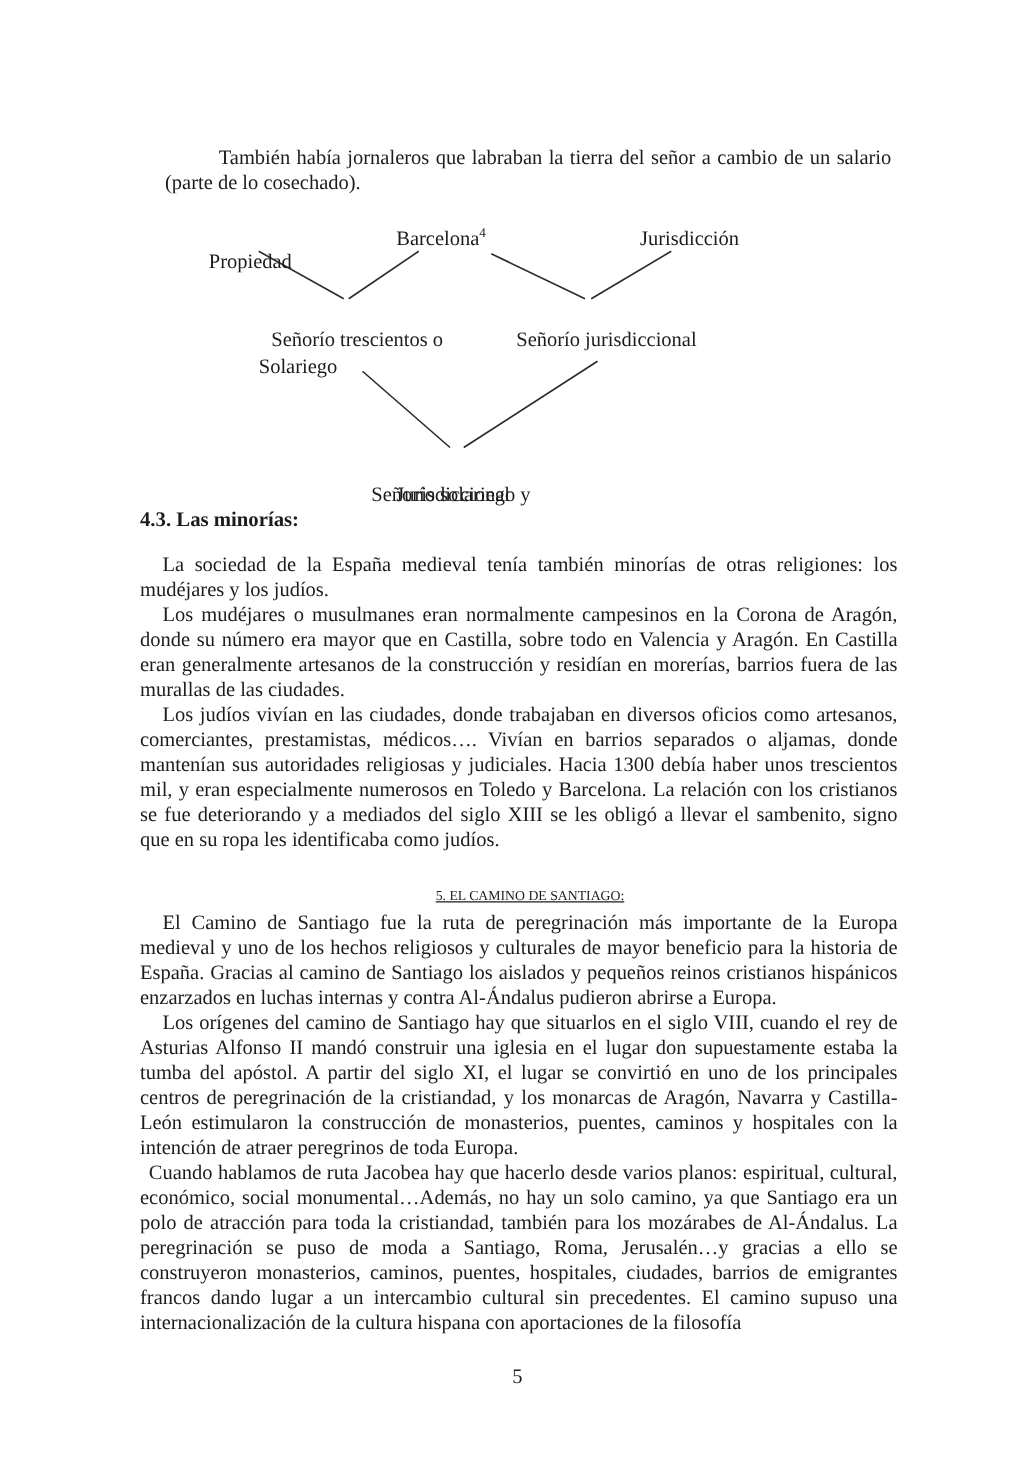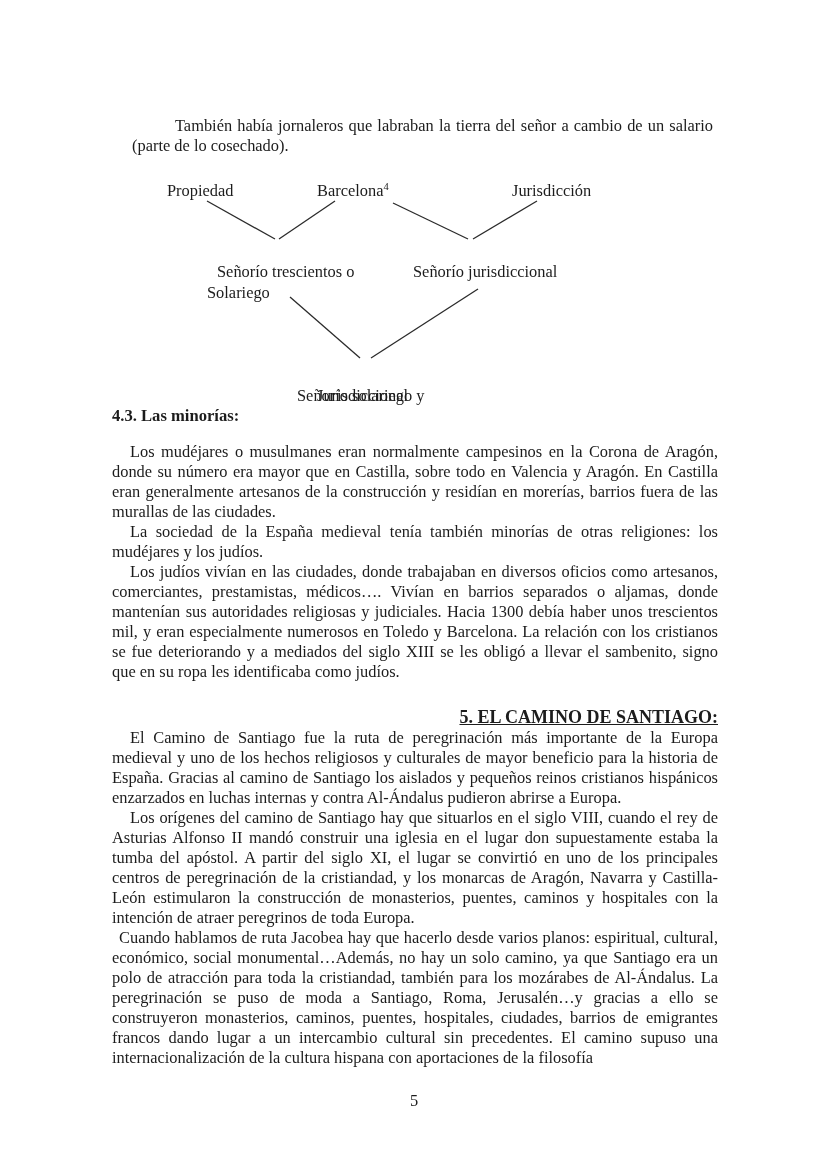--- a/index.html
+++ b/index.html
@@ -64,26 +64,26 @@
     text-align: justify;
   }
   .bodyblock p {
     margin: 0;
     text-indent: 18px;
   }
   .bodyblock p.small-indent {
     text-indent: 7px;
   }
   .camino-heading {
-    font-size: 18px;
-    font-weight: bold;
+    font-size: 11px;
+    font-weight: normal;
     text-decoration: underline;
     line-height: 22px;
     text-indent: 0;
-    text-align: right;
+    text-align: center;
   }
   .page-number {
     position: absolute;
     left: 0;
     top: 1091px;
     width: 828px;
     text-align: center;
     font-size: 16.4px;
     line-height: 20px;
   }
@@ -98,37 +98,37 @@
   <div>
     <svg class="diagram-lines" viewBox="0 0 828 420" xmlns="http://www.w3.org/2000/svg">
       <line x1="207" y1="201" x2="275" y2="239"></line>
       <line x1="335" y1="201" x2="279" y2="239"></line>
       <line x1="393" y1="203" x2="468" y2="239"></line>
       <line x1="537" y1="201" x2="473" y2="239"></line>
       <line x1="290" y1="297" x2="360" y2="358"></line>
       <line x1="478" y1="289" x2="371" y2="358"></line>
     </svg>
 
-    <span class="dlabel" style="left:167px; top:182px;">Propiedad</span>
+    <span class="dlabel" style="left:167px; top:200px;">Propiedad</span>
     <span class="dlabel" style="left:317px; top:182px;"><span>Barcelona</span><sup>4</sup></span>
     <span class="dlabel" style="left:512px; top:182px;">Jurisdicción</span>
 
     <span class="dlabel" style="left:217px; top:263px;">Señorío trescientos o</span>
     <span class="dlabel" style="left:207px; top:284px;">Solariego</span>
     <span class="dlabel" style="left:413px; top:263px;">Señorío jurisdiccional</span>
 
     <span class="dlabel" style="left:297px; top:366px;margin-top:21px;">Señorío solariego y</span>
     <span class="dlabel" style="left:317px; top:387px;font-family:Liberation Serif, serif;">Jurisdiccional</span>
   </div>
 
   <div class="heading" style="top:406px;">4.3. Las minorías:</div>
 
   <div class="bodyblock" style="top:442px;">
+    <p>La sociedad de la España medieval tenía también minorías de otras religiones: los mudéjares y los judíos.</p>
     <p>Los mudéjares o musulmanes eran normalmente campesinos en la Corona de Aragón, donde su número era mayor que en Castilla, sobre todo en Valencia y Aragón. En Castilla eran generalmente artesanos de la construcción y residían en morerías, barrios fuera de las murallas de las ciudades.</p>
-    <p>La sociedad de la España medieval tenía también minorías de otras religiones: los mudéjares y los judíos.</p>
     <p>Los judíos vivían en las ciudades, donde trabajaban en diversos oficios como artesanos, comerciantes, prestamistas, médicos…. Vivían en barrios separados o aljamas, donde mantenían sus autoridades religiosas y judiciales. Hacia 1300 debía haber unos trescientos mil, y eran especialmente numerosos en Toledo y Barcelona. La relación con los cristianos se fue deteriorando y a mediados del siglo XIII se les obligó a llevar el sambenito, signo que en su ropa les identificaba como judíos.</p>
   </div>
 
   <div class="bodyblock" style="top:706px;">
     <p class="camino-heading">5. EL CAMINO DE SANTIAGO:</p>
     <p>El Camino de Santiago fue la ruta de peregrinación más importante de la Europa medieval y uno de los hechos religiosos y culturales de mayor beneficio para la historia de España. Gracias al camino de Santiago los aislados y pequeños reinos cristianos hispánicos enzarzados en luchas internas y contra Al-Ándalus pudieron abrirse a Europa.</p>
     <p>Los orígenes del camino de Santiago hay que situarlos en el siglo VIII, cuando el rey de Asturias Alfonso II mandó construir una iglesia en el lugar don supuestamente estaba la tumba del  apóstol. A partir del siglo XI, el lugar se convirtió en uno de los principales centros de peregrinación de la cristiandad, y los monarcas de Aragón, Navarra y Castilla-León estimularon la construcción de monasterios, puentes, caminos y hospitales  con la intención de atraer peregrinos de toda Europa.</p>
     <p class="small-indent">Cuando hablamos de ruta Jacobea hay que hacerlo desde varios planos: espiritual, cultural, económico, social monumental…Además, no hay un solo camino, ya que Santiago era un polo de atracción para toda la cristiandad, también para los mozárabes de Al-Ándalus. La peregrinación se puso de moda a Santiago, Roma, Jerusalén…y gracias a ello se construyeron monasterios, caminos, puentes, hospitales, ciudades, barrios de emigrantes francos dando lugar a un intercambio cultural sin precedentes.    El camino supuso una internacionalización de la cultura hispana con aportaciones de la filosofía</p>
   </div>
 

